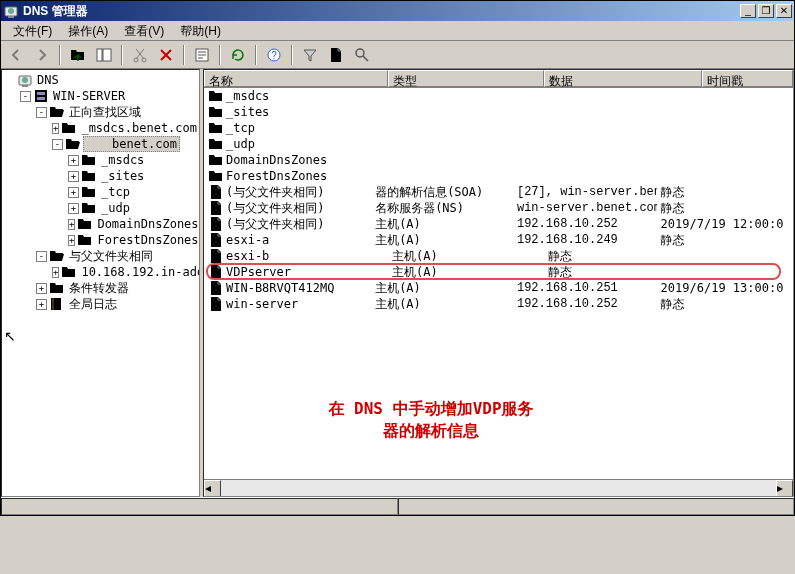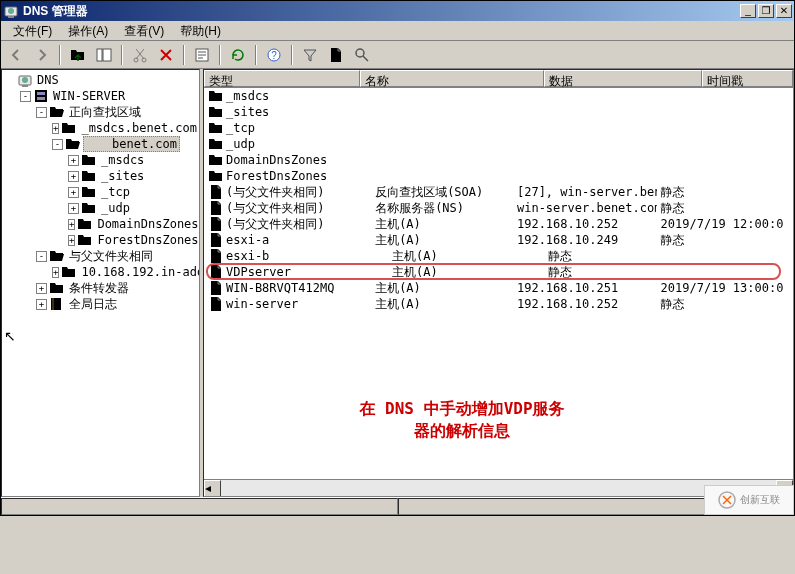--- a/index.html
+++ b/index.html
@@ -41,21 +41,21 @@
 .list-header { display: flex; height: 18px; background: #d4d0c8; border-bottom: 1px solid #808080; }
 .list-header .col { border: 1px solid; border-color: #fff #808080 #808080 #fff; padding: 2px 4px; font-size: 12px; }
 .list-body { flex: 1; overflow: auto; position: relative; font-family: "SimSun", Consolas, monospace; }
 .list-row { display: flex; height: 16px; align-items: center; cursor: pointer; }
 .list-row .cell { padding: 0 4px; white-space: nowrap; overflow: hidden; display: flex; align-items: center; }
 .list-row .ricon { width: 16px; height: 16px; margin-right: 2px; display: inline-flex; align-items: center; justify-content: center; flex-shrink: 0; }
 .highlight-row { position: absolute; border: 2px solid #d95050; border-radius: 8px; pointer-events: none; }
 
 .c-name { width: 184px; }
 .c-type { width: 156px; }
-.c-data { width: 158px; }
+.c-data { width: 158px; font-family: Liberation Mono, monospace; }
 .c-ts { width: 150px; }
 
 
 .statusbar { height: 18px; border-top: 1px solid #fff; display: flex; }
 .statusbar .sb-panel { flex: 1; border: 1px inset #808080; }
 
 
 .annotation { position: absolute; color: #c00; font-weight: bold; font-size: 16px; text-align: center; line-height: 1.4; }
 
 
@@ -343,22 +343,22 @@
             <span class="label">全局日志</span>
           </div>
         </div>
       <div class="cursor-artifact">↖</div>
     </div>
 
     <div class="splitter"></div>
 
     <div class="list-pane">
       <div class="list-header">
+        <div class="col c-name">名称</div>
         <div class="col c-type">类型</div>
-        <div class="col c-name">名称</div>
         <div class="col c-data">数据</div>
         <div class="col c-ts" style="flex:1">时间戳</div>
       </div>
       <div class="list-body" id="list-body">
         <div class="list-row">
             <div class="cell c-name">
               <span class="ricon">
                 <svg width="16" height="16">
                   <use href="#ic-folder"></use>
                 </svg>
@@ -436,21 +436,21 @@
           </div>
           <div class="list-row">
             <div class="cell c-name">
               <span class="ricon">
                 <svg width="16" height="16">
                   <use href="#ic-page"></use>
                 </svg>
               </span>
               <span>(与父文件夹相同)</span>
             </div>
-            <div class="cell c-type">反向查找区域(SOA)</div>
+            <div class="cell c-type">器的解析信息(SOA)</div>
             <div class="cell c-data">[27], win-server.bene...</div>
             <div class="cell c-ts">静态</div>
           </div>
           <div class="list-row">
             <div class="cell c-name">
               <span class="ricon">
                 <svg width="16" height="16">
                   <use href="#ic-page"></use>
                 </svg>
               </span>
@@ -514,53 +514,46 @@
             <div class="cell c-name">
               <span class="ricon">
                 <svg width="16" height="16">
                   <use href="#ic-page"></use>
                 </svg>
               </span>
               <span>WIN-B8RVQT412MQ</span>
             </div>
             <div class="cell c-type">主机(A)</div>
             <div class="cell c-data">192.168.10.251</div>
-            <div class="cell c-ts">2019/7/19 13:00:0</div>
+            <div class="cell c-ts">2019/6/19 13:00:0</div>
           </div>
           <div class="list-row">
             <div class="cell c-name">
               <span class="ricon">
                 <svg width="16" height="16">
                   <use href="#ic-page"></use>
                 </svg>
               </span>
               <span>win-server</span>
             </div>
             <div class="cell c-type">主机(A)</div>
             <div class="cell c-data">192.168.10.252</div>
             <div class="cell c-ts">静态</div>
           </div>
-          <div class="annotation" id="annotation" style="left:123px; top:310px; width:270px;">在 DNS 中手动增加VDP服务<br>器的解析信息</div>
+          <div class="annotation" id="annotation" style="left:92px; top:310px; width:270px;">在 DNS 中手动增加VDP服务<br>器的解析信息</div>
       <div class="highlight-row" style="left: 2px; top: 175px; width: 575px; height: 17px;"></div>
         </div>
       <div class="hscroll">
         <span class="sbtn">◂</span>
         <span class="strack"></span>
         <span class="sbtn">▸</span>
       </div>
     </div>
 
   </div>
 
   <div class="statusbar">
     <div class="sb-panel" style="width:199px"></div>
     <div class="sb-panel"></div>
   </div>
 
-  <div class="watermark">
-    <svg width="18" height="18">
-        <circle cx="9" cy="9" r="8" fill="none" stroke="#aaa" stroke-width="1.5"></circle>
-        <path d="M5 5l8 8M13 5l-8 8" stroke="#f60" stroke-width="1.5"></path>
-      </svg>
-    <span>创新互联</span>
-  </div>
 
 </div>
 
 </body></html>

